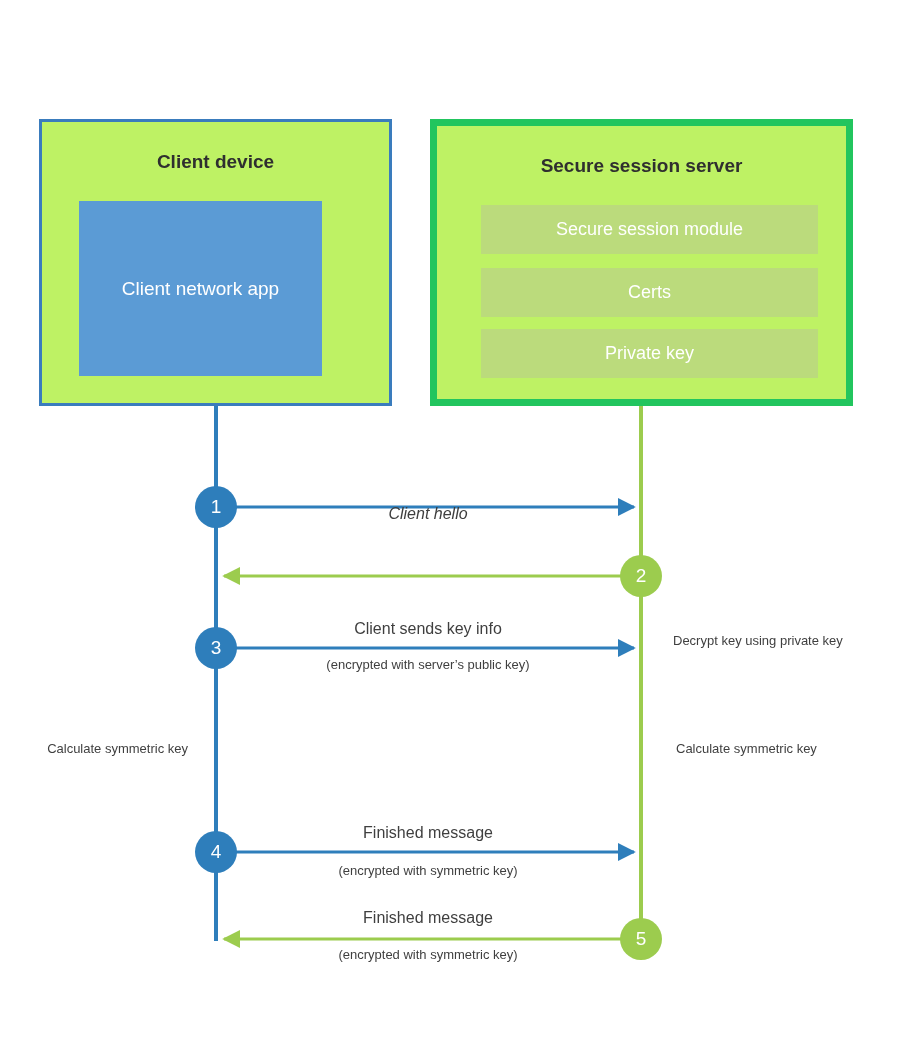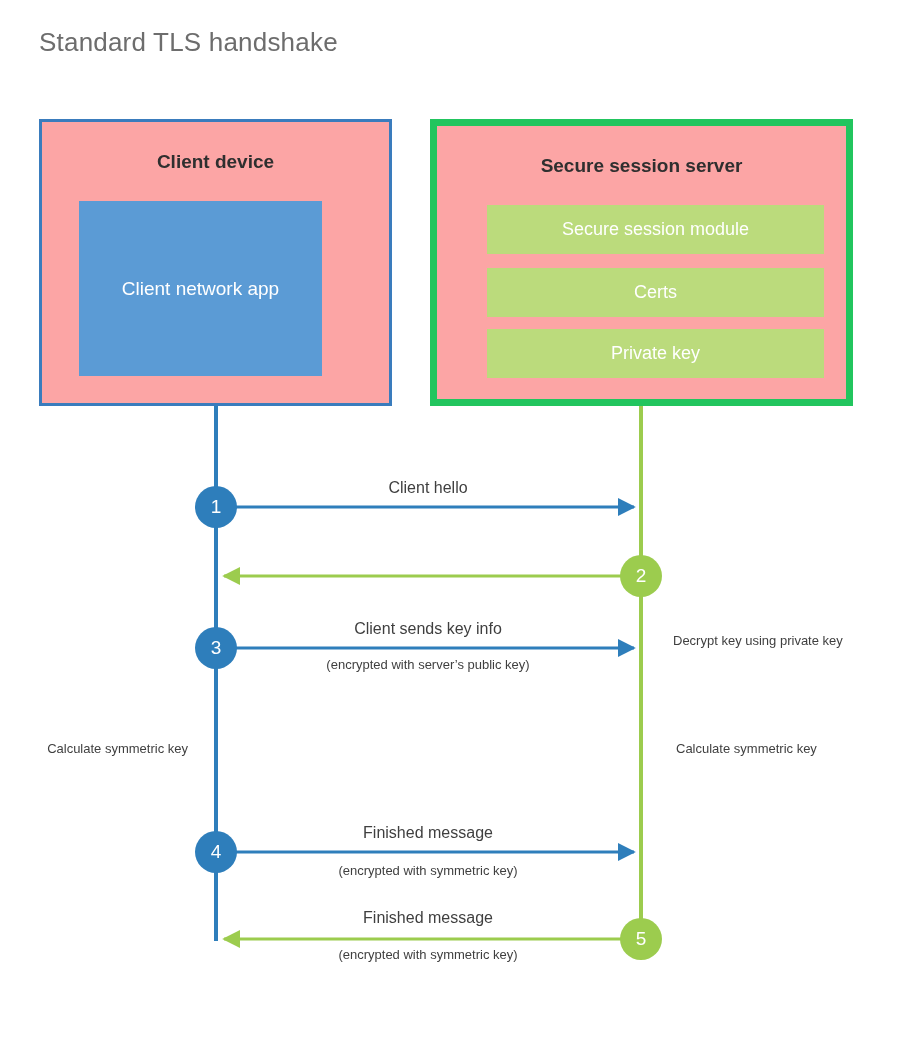--- a/index.html
+++ b/index.html
@@ -28,21 +28,21 @@
     top: 27px;
     font-size: 26px;
     font-weight: 300;
     color: #6d6d6d;
     letter-spacing: 0.2px;
     white-space: nowrap;
   }
   
   .party-box {
     position: absolute;
-    background: #fca5a5;
+    background: #bef264;
     box-sizing: border-box;
   }
   #client-box {
     left: 39px;
     top: 119px;
     width: 353px;
     height: 287px;
     border: 3px solid #3a7cbd;
   }
   #server-box {
@@ -77,21 +77,21 @@
     align-items: center;
     justify-content: center;
     text-align: center;
     line-height: 1.32;
     padding: 0 12px;
     box-sizing: border-box;
   }
   
   .server-bar {
     position: absolute;
-    left: 50px;
+    left: 44px;
     width: 337px;
     height: 49px;
     background: #bbdb7c;
     color: #ffffff;
     font-size: 18px;
     font-weight: 300;
     display: flex;
     align-items: center;
     justify-content: center;
     text-align: center;
@@ -156,21 +156,20 @@
   }
   .side-note.left-align {
     text-align: left;
   }
 </style>
 </head>
 <body>
 
 <div id="stage">
 
-  <div id="page-title">Standard TLS handshake</div>
 
   <svg id="sequence-svg" viewBox="0 0 900 1058" xmlns="http://www.w3.org/2000/svg">
     <defs>
       <marker id="arrow-blue" viewBox="0 0 10 10" refX="9" refY="5" markerWidth="6" markerHeight="6" orient="auto-start-reverse">
         <path d="M 0 0 L 10 5 L 0 10 z" fill="#2e7ebb"></path>
       </marker>
       <marker id="arrow-green" viewBox="0 0 10 10" refX="9" refY="5" markerWidth="6" markerHeight="6" orient="auto-start-reverse">
         <path d="M 0 0 L 10 5 L 0 10 z" fill="#9ccc4e"></path>
       </marker>
     </defs>
@@ -200,21 +199,21 @@
     <div class="server-bar" id="server-bar-1">Certs</div>
     <div class="server-bar" id="server-bar-2">Private key</div>
   </div>
 
   <div class="step-circle blue" style="left:195px; top:486px;">1</div>
   <div class="step-circle green" style="left:620px; top:555px;">2</div>
   <div class="step-circle blue" style="left:195px; top:627px;">3</div>
   <div class="step-circle blue" style="left:195px; top:831px;">4</div>
   <div class="step-circle green" style="left:620px; top:918px;">5</div>
 
-  <div class="msg-label" style="left:428px; top:479px;">Client hello</div>
+  <div class="msg-label" style="left:428px; top:505px;font-style:italic;">Client hello</div>
 
 
   <div class="msg-label" style="left:428px; top:620px;">Client sends key info</div>
   <div class="msg-sub" style="left:428px; top:657px;">(encrypted with server’s public key)</div>
 
   <div class="msg-label" style="left:428px; top:824px;">Finished message</div>
   <div class="msg-sub" style="left:428px; top:863px;">(encrypted with symmetric key)</div>
 
   <div class="msg-label" style="left:428px; top:909px;">Finished message</div>
   <div class="msg-sub" style="left:428px; top:947px;">(encrypted with symmetric key)</div>

